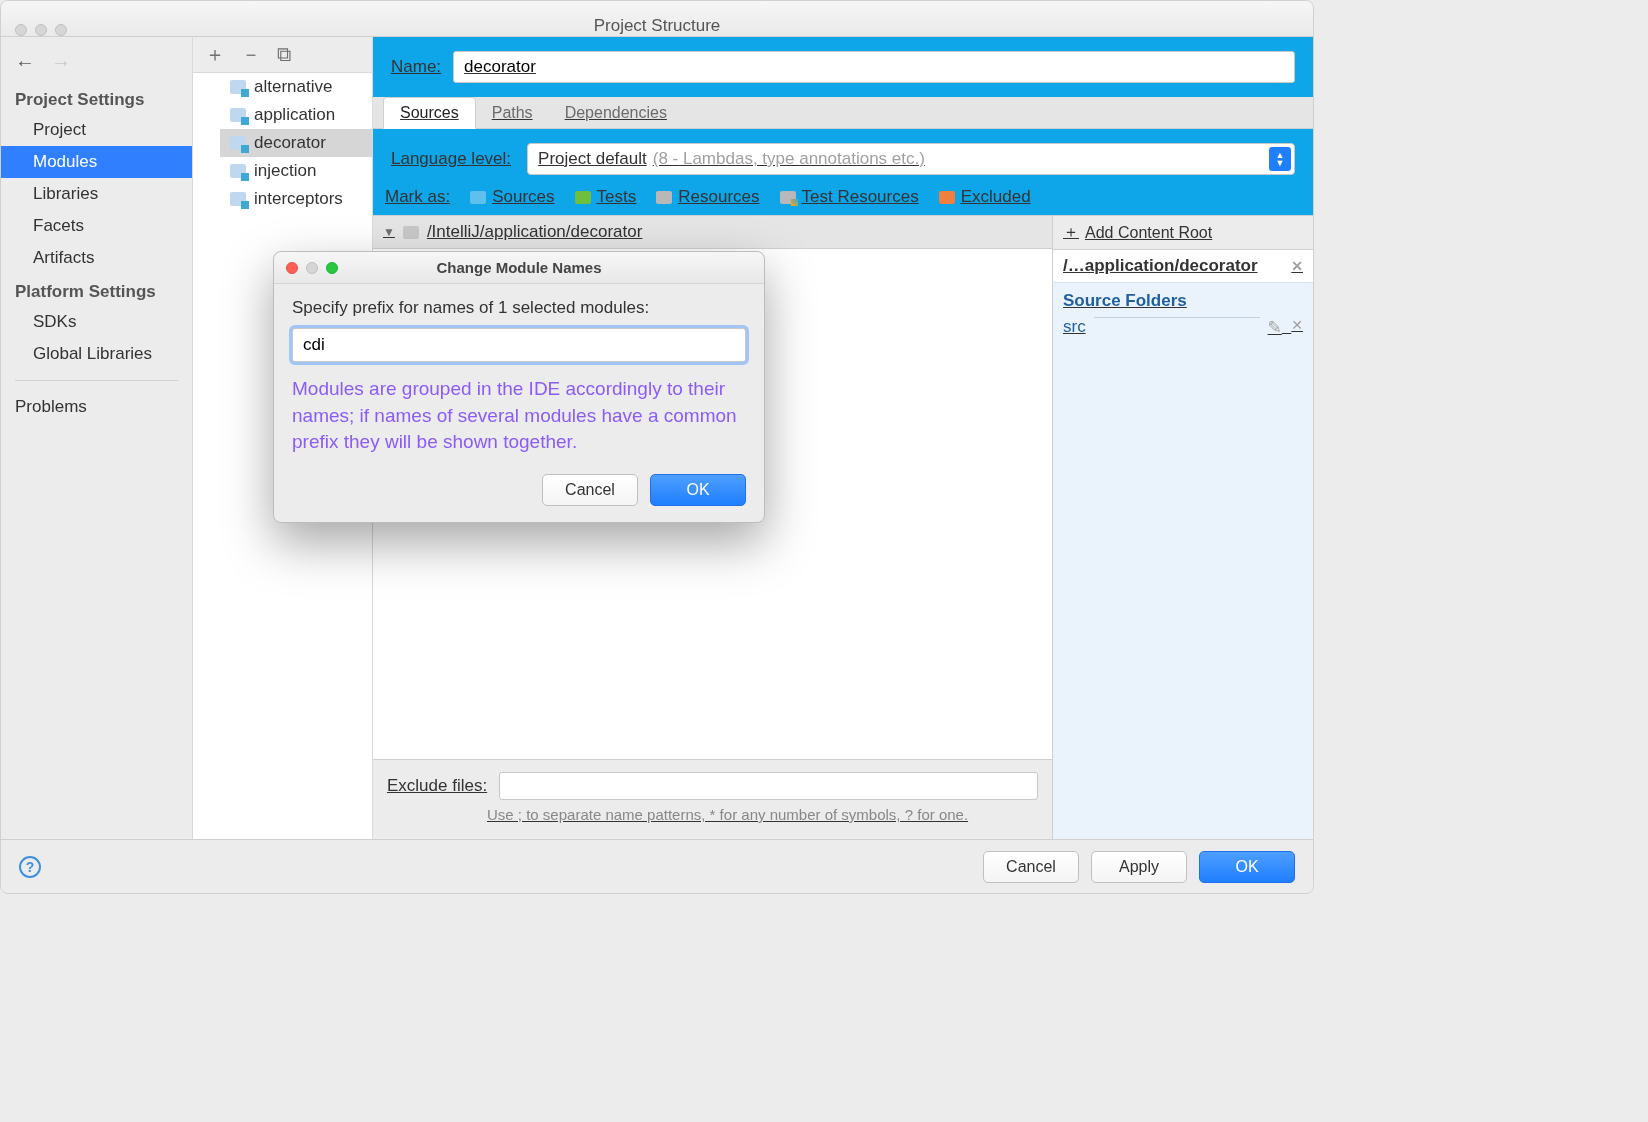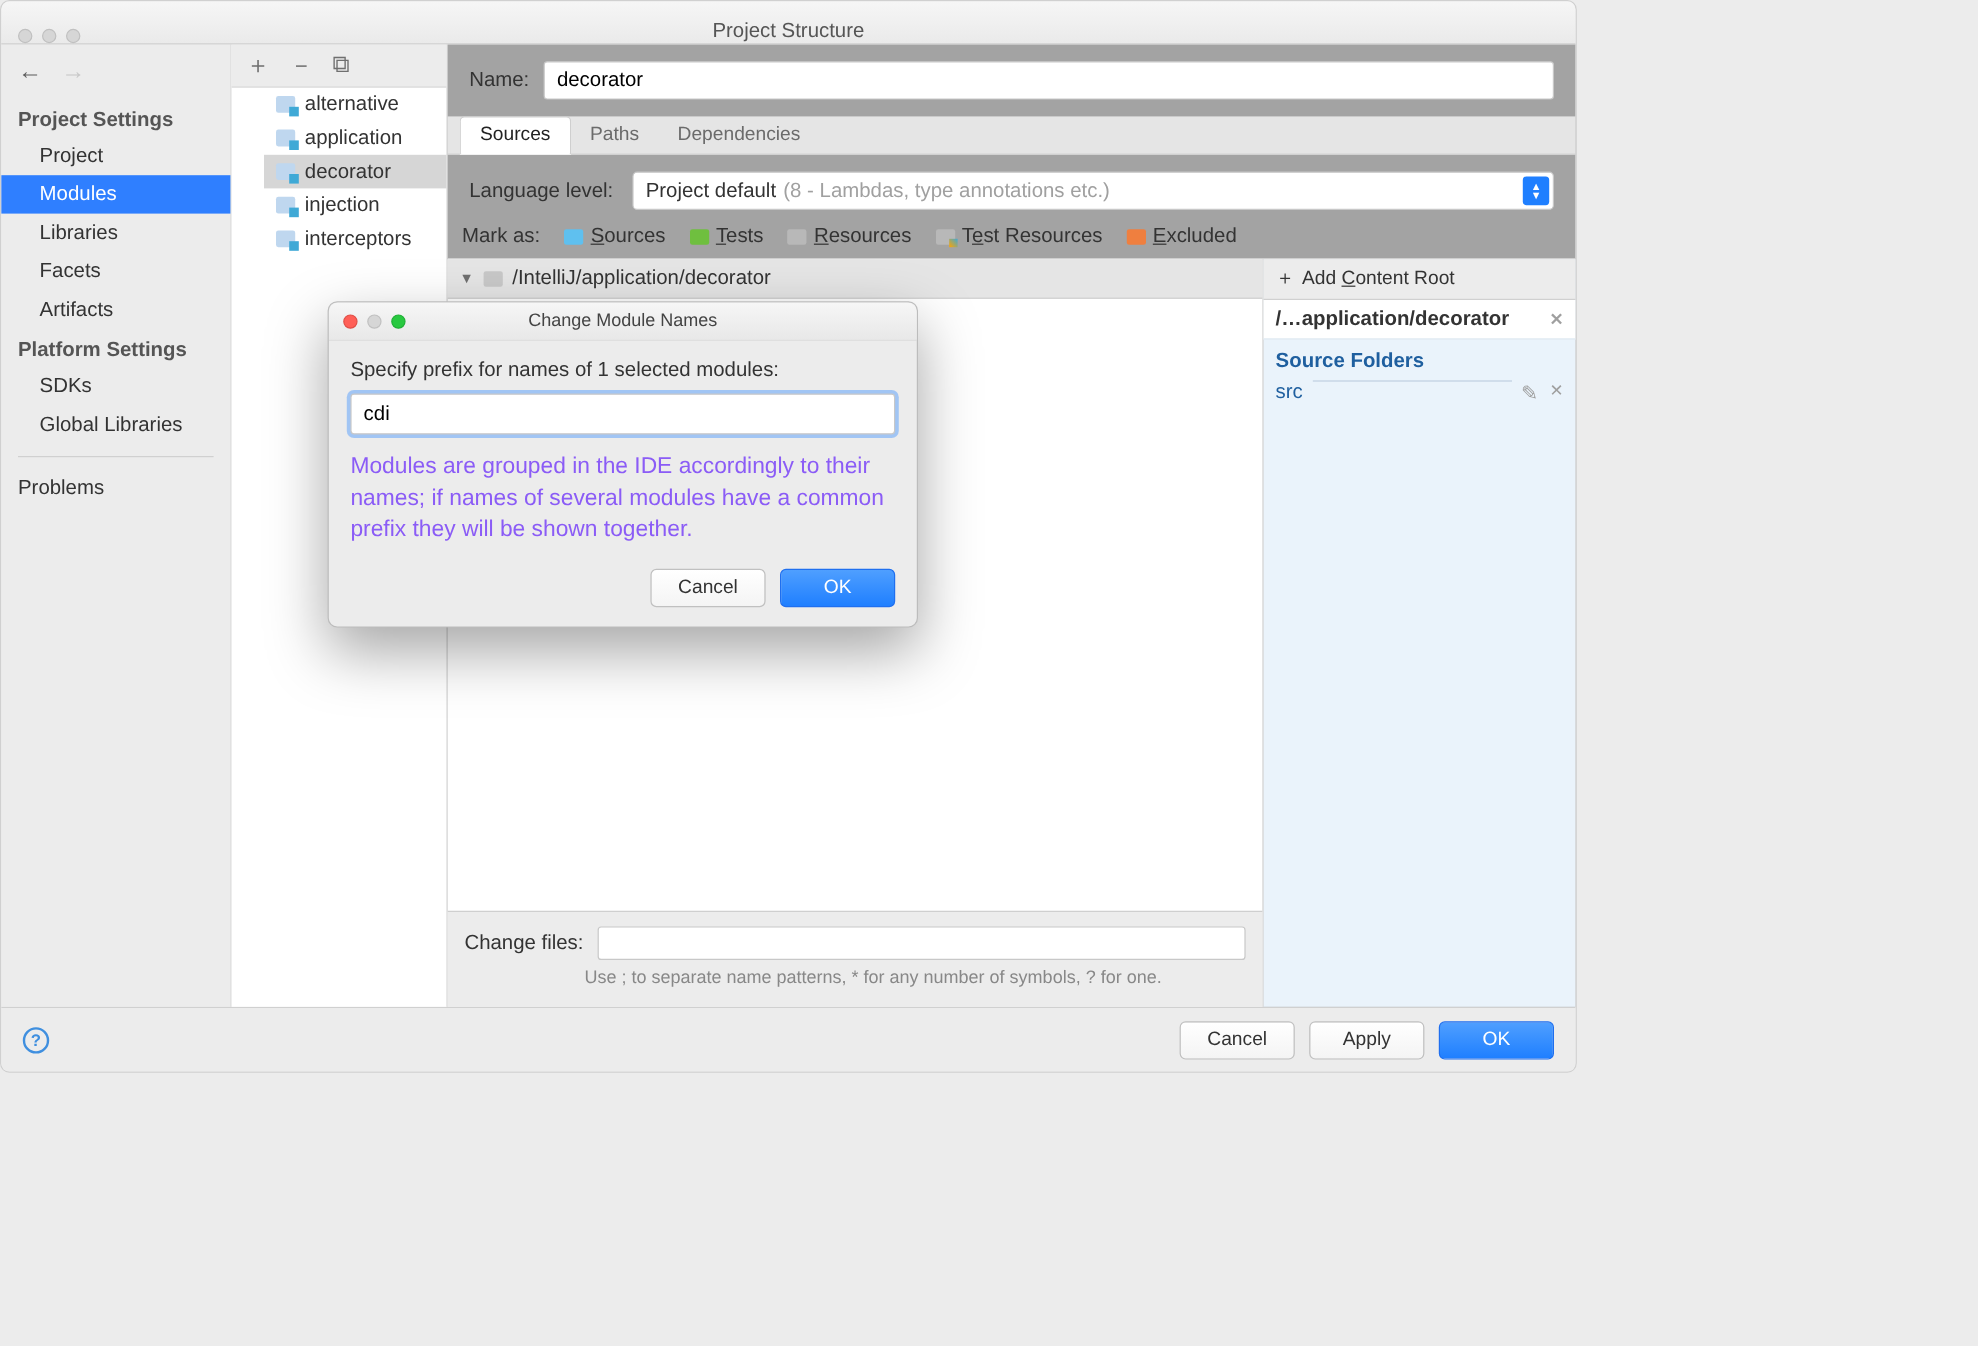--- a/index.html
+++ b/index.html
@@ -70,21 +70,21 @@
 .module-item .ficon {
   width:16px; height:14px; background:#bfd7ef; border-radius:2px;
   position:relative;
 }
 .module-item .ficon::after {
   content:''; position:absolute; right:-3px; bottom:-3px;
   width:8px; height:8px; background:#3fa9d6;
 }
 .module-item.selected { background:#d6d6d6; }
 
-.content { flex:1; background:#a3a3a3; display:flex; flex-direction:column; }
+.content { flex:1; background:#0ea5e9; display:flex; flex-direction:column;text-decoration:underline; }
 .name-row { display:flex; align-items:center; gap:12px; padding:14px 18px; }
 .name-input {
   flex:1; height:32px; border:1px solid #c8c8c8; background:#fff;
   padding:0 10px; font-size:17px; border-radius:3px;
 }
 .tabstrip {
   display:flex; align-items:flex-end; height:32px;
   border-bottom:1px solid #cfcfcf; padding-left:10px;
   background:#e5e5e5;
 }
@@ -165,21 +165,21 @@
 
 
 .modal {
   position:absolute; left:272px; top:250px;
   width:492px; background:#ececec; border:1px solid #bcbcbc; border-radius:8px;
   box-shadow:0 20px 50px rgba(0,0,0,.35);
 }
 .modal-title {
   height:32px; background:linear-gradient(#f6f6f6,#e8e8e8);
   border-bottom:1px solid #d6d6d6; border-radius:8px 8px 0 0;
-  display:flex; align-items:center; position:relative;
+  display:flex; align-items:center; position:relative;font-weight:bold;
 }
 .modal-traffic{ display:flex; gap:8px; padding-left:12px;}
 .mdot{ width:12px; height:12px; border-radius:50%; }
 .mdot.r{background:#ff5f57;border:1px solid #e04f47;}
 .mdot.y{background:#d6d6d6;border:1px solid #c0c0c0;}
 .mdot.g{background:#28c940;border:1px solid #20b036;}
 .modal-title .mt{ position:absolute; left:0;right:0;text-align:center; font-size:15px; color:#444;}
 .modal-body{ padding:14px 18px 16px;}
 .modal-label{ font-size:17px; margin-bottom:10px;}
 .modal-input{
@@ -295,21 +295,21 @@
     <div class="mid-split">
       <div class="tree-col">
         <div class="tree-head">
           <span class="tri">▼</span>
           <span class="ficon" style="width:16px;height:13px;background:#c8c8c8;border-radius:2px;display:inline-block"></span>
           <span>/IntelliJ/application/decorator</span>
         </div>
         <div class="tree-body"></div>
         <div class="exclude">
           <div class="exclude-row">
-            <span>Change files:</span>
+            <span>Exclude files:</span>
             <input class="exclude-input" style="">
           </div>
           <div class="exclude-hint">Use ; to separate name patterns, * for any number of symbols, ? for one.</div>
         </div>
       </div>
       <div class="right-col">
         <div class="rc-head">
             <span>＋</span>
             <span>Add <u>C</u>ontent Root</span>
           </div>

